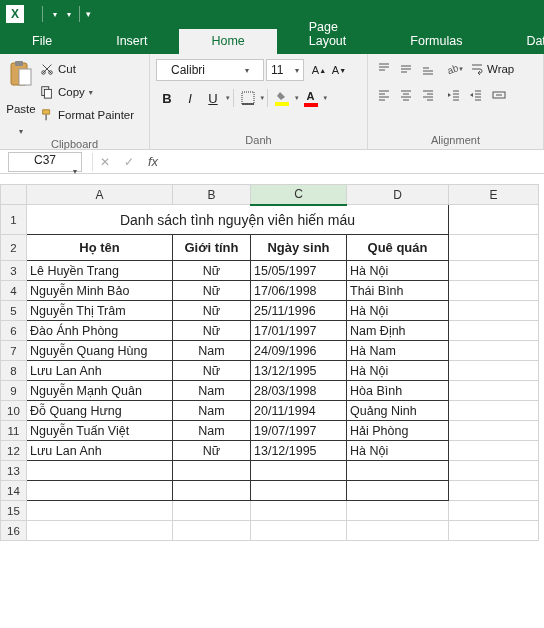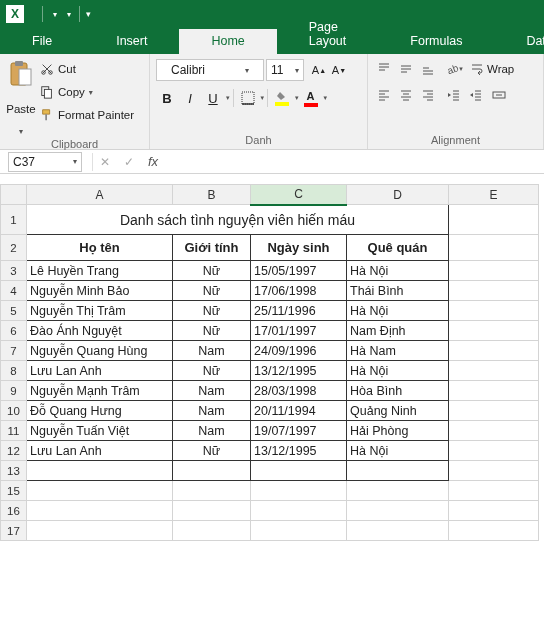--- a/index.html
+++ b/index.html
@@ -47,21 +47,21 @@
 .fill-swatch { background: #ffff00; }
 .text-swatch { background: #ff0000; }
 
 .align-group .row { display: flex; gap: 2px; }
 .align-group .abtn { width: 20px; height: 20px; display: flex; align-items: center; justify-content: center; }
 .align-group svg { width: 14px; height: 14px; }
 .align-group .row2 { margin-top: 6px; }
 .wrap { display: flex; align-items: center; gap: 3px; font-size: 11.5px; margin-left: 4px; }
 
 .formula-bar { height: 24px; border-bottom: 1px solid #d4d4d4; display: flex; align-items: center; background: #fff; }
-.name-box { width: 74px; height: 20px; border: 1px solid #c7c7c7; margin-left: 8px; display: flex; align-items: center; padding: 0 4px; font-size: 12px; }
+.name-box { width: 74px; height: 20px; border: 1px solid #c7c7c7; margin-left: 8px; display: flex; align-items: center; padding: 0 4px; font-size: 12px; flex-direction: column; }
 .name-box .drop { margin-left: auto; font-size: 8px; color: #555; }
 .fb-btn { width: 24px; display: flex; align-items: center; justify-content: center; color: #aaa; font-size: 12px; }
 .fb-btn.fx { font-style: italic; font-size: 13px; color: #555; }
 .fb-input { flex: 1; height: 20px; padding: 0 4px; font-size: 12px; }
 .fb-sep { width: 1px; height: 18px; background: #e0e0e0; }
 
 .grid-wrap { position: relative; overflow: hidden; }
 .spacer { height: 10px; background: #fff; }
 .grid { border-collapse: collapse; table-layout: fixed; }
 .grid th, .grid td { border: 1px solid #d4d4d4; }
@@ -339,21 +339,21 @@
         <tr>
           <td class="rowhead">5</td>
           <td class="dcell">Nguyễn Thị Trâm</td>
           <td class="dcell center">Nữ</td>
           <td class="dcell">25/11/1996</td>
           <td class="dcell">Hà Nội</td>
           <td class="cell"></td>
         </tr>
         <tr>
           <td class="rowhead">6</td>
-          <td class="dcell">Đào Ánh Nguyệt</td>
+          <td class="dcell">Đào Ánh Phòng</td>
           <td class="dcell center">Nữ</td>
           <td class="dcell">17/01/1997</td>
           <td class="dcell">Nam Định</td>
           <td class="cell"></td>
         </tr>
         <tr>
           <td class="rowhead">7</td>
           <td class="dcell">Nguyễn Quang Hùng</td>
           <td class="dcell center">Nam</td>
           <td class="dcell">24/09/1996</td>
@@ -363,21 +363,21 @@
         <tr>
           <td class="rowhead">8</td>
           <td class="dcell">Lưu Lan Anh</td>
           <td class="dcell center">Nữ</td>
           <td class="dcell">13/12/1995</td>
           <td class="dcell">Hà Nội</td>
           <td class="cell"></td>
         </tr>
         <tr>
           <td class="rowhead">9</td>
-          <td class="dcell">Nguyễn Mạnh Trâm</td>
+          <td class="dcell">Nguyễn Mạnh Quân</td>
           <td class="dcell center">Nam</td>
           <td class="dcell">28/03/1998</td>
           <td class="dcell">Hòa Bình</td>
           <td class="cell"></td>
         </tr>
         <tr>
           <td class="rowhead">10</td>
           <td class="dcell">Đỗ Quang Hưng</td>
           <td class="dcell center">Nam</td>
           <td class="dcell">20/11/1994</td>
@@ -404,37 +404,37 @@
   <tbody id="empty-rows">
         <tr>
           <td class="rowhead">13</td>
           <td class="dcell"></td>
           <td class="dcell"></td>
           <td class="dcell"></td>
           <td class="dcell"></td>
           <td class="cell"></td>
         </tr>
         <tr>
+          <td class="rowhead">14</td>
+          <td class="dcell"></td>
+          <td class="dcell"></td>
+          <td class="dcell"></td>
+          <td class="dcell"></td>
+          <td class="cell"></td>
+        </tr>
+        <tr>
           <td class="rowhead">15</td>
           <td class="cell"></td>
           <td class="cell"></td>
           <td class="cell"></td>
           <td class="cell"></td>
           <td class="cell"></td>
         </tr>
         <tr>
           <td class="rowhead">16</td>
-          <td class="cell"></td>
-          <td class="cell"></td>
-          <td class="cell"></td>
-          <td class="cell"></td>
-          <td class="cell"></td>
-        </tr>
-        <tr>
-          <td class="rowhead">17</td>
           <td class="cell"></td>
           <td class="cell"></td>
           <td class="cell"></td>
           <td class="cell"></td>
           <td class="cell"></td>
         </tr>
       </tbody>
 </table>
 </div>
 

